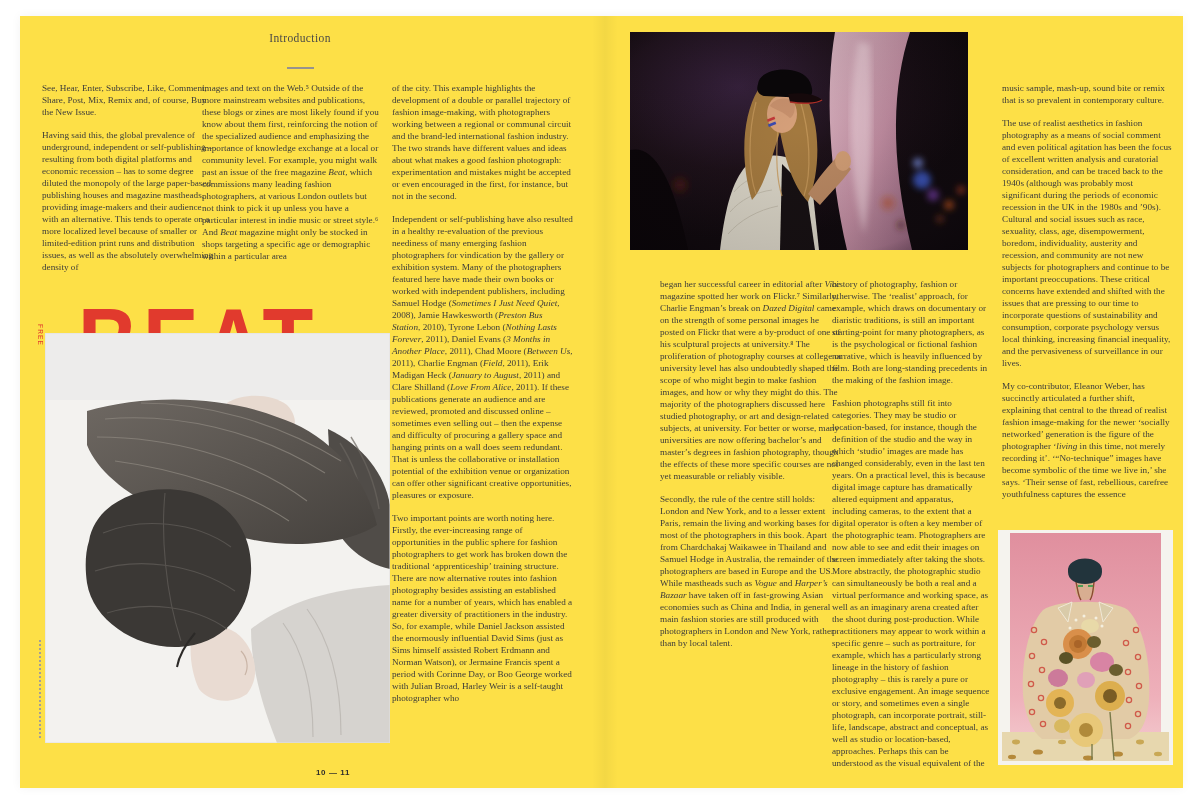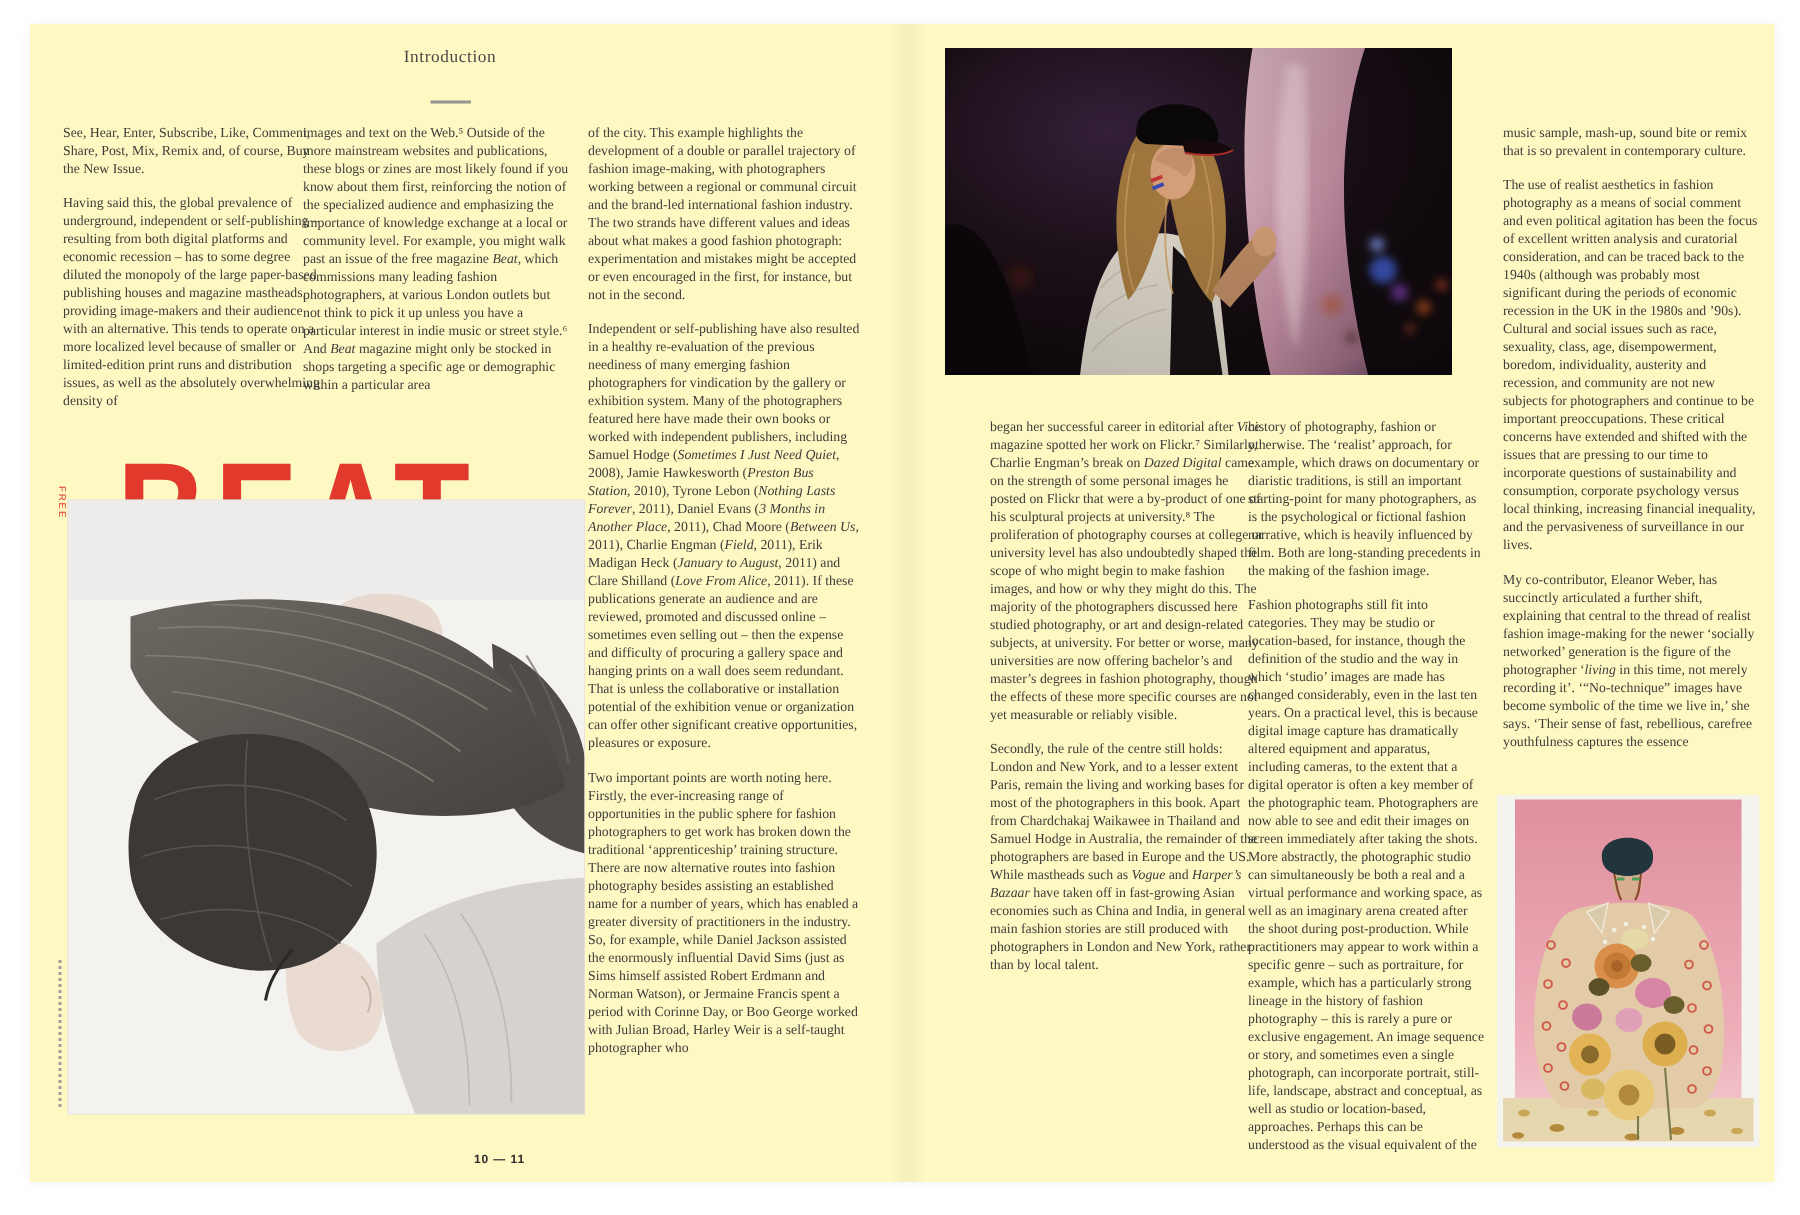--- a/index.html
+++ b/index.html
@@ -3,21 +3,21 @@
 <meta charset="utf-8">
 <style>
   html,body{margin:0;padding:0;}
   body{
     width:1200px;height:810px;position:relative;background:#ffffff;
     font-family:"Liberation Serif","DejaVu Serif",serif;color:#3c3b39;
     -webkit-font-smoothing:antialiased;
   }
   .sheet{
     position:absolute;left:20px;top:16px;width:1163px;height:772px;
-    background:#fef9c3;box-shadow:0 0 10px rgba(0,0,0,0.05);
+    background:#fde047;box-shadow:0 0 10px rgba(0,0,0,0.05);
   }
   .gutter{
     position:absolute;left:572px;top:0;width:26px;height:772px;
     background:linear-gradient(90deg,rgba(0,0,0,0) 0%,rgba(0,0,0,0.04) 50%,rgba(0,0,0,0) 100%);
   }
   .intro-title{
     position:absolute;left:180px;top:16px;width:200px;text-align:center;
     font-size:11.5px;letter-spacing:.4px;color:#4a4947;
   }
   .intro-rule{position:absolute;left:267px;top:51px;width:27px;height:2px;background:#96928e;}

